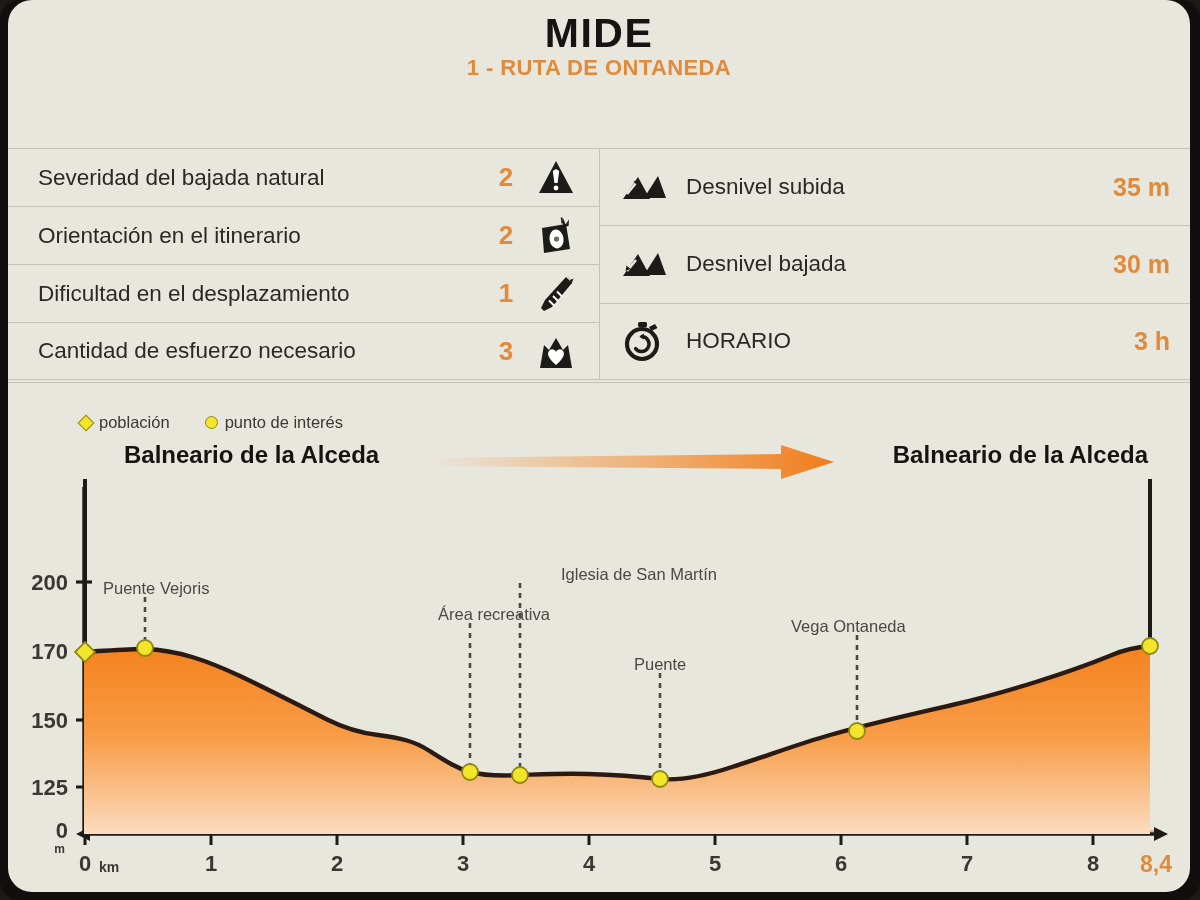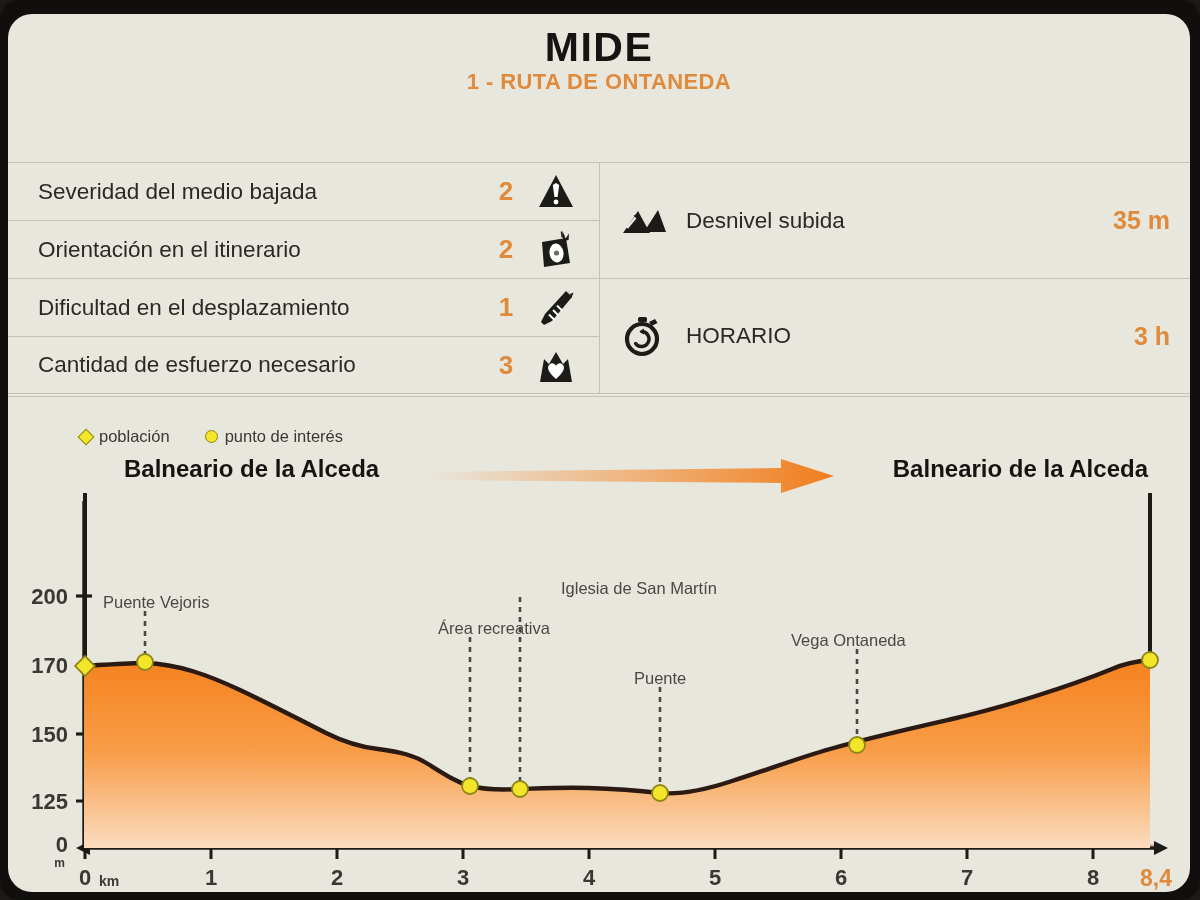--- a/index.html
+++ b/index.html
@@ -9,21 +9,21 @@
     background: #1c1a17;
     font-family: "Liberation Sans", sans-serif;
     overflow: hidden;
   }
 
   
   #frame {
     position: absolute; inset: 0;
     background: #100f0d;
     border-radius: 19px;
-    padding: 14px 10px 8px 8px;
+    padding: 0 10px 8px 8px;
   }
   #panel {
     position: relative;
     width: 100%; height: 100%;
     background: #e8e7de;
     border-radius: 24px 24px 24px 24px;
     overflow: hidden;
   }
 
   
@@ -129,21 +129,21 @@
     <div id="header">
       <div id="mide-title">MIDE</div>
       <div id="route-title">1 - RUTA DE ONTANEDA</div>
     </div>
 
     <div id="table">
 
       <div class="tcol left">
 
         <div class="trow">
-          <div class="crit-label">Severidad del medio bajada</div>
+          <div class="crit-label">Severidad del bajada natural</div>
           <div class="crit-score">2</div>
           <div class="crit-icon">
             <svg width="40" height="40" viewBox="0 0 40 40">
               <path d="M20 3 L37 35 L3 35 Z" fill="#1d1b18"></path>
               <path d="M20 11 L23.2 13 L21.6 25 L18.4 25 L16.8 13 Z" fill="#fff"></path>
               <circle cx="20" cy="30" r="2.4" fill="#fff"></circle>
             </svg>
           </div>
         </div>
 
@@ -195,20 +195,32 @@
               <path d="M4 29 L19 7 L31 29 Z" fill="#1d1b18"></path>
               <path d="M25 28 L39 6 L47 28 Z" fill="#1d1b18"></path>
               <path d="M8 24 L17 13" stroke="#e8e7de" stroke-width="2.6"></path>
               <path d="M14.5 11.5 L19.5 10 L18.5 15.5 Z" fill="#1d1b18"></path>
             </svg>
           </div>
           <div class="stat-label">Desnivel subida</div>
           <div class="stat-value">35 m</div>
         </div>
 
+        <div class="trow">
+          <div class="stat-icon">
+            <svg width="48" height="34" viewBox="0 0 48 34">
+              <path d="M4 29 L19 7 L31 29 Z" fill="#1d1b18"></path>
+              <path d="M25 28 L39 6 L47 28 Z" fill="#1d1b18"></path>
+              <path d="M8 24 L17 13" stroke="#e8e7de" stroke-width="2.6"></path>
+              <path d="M11.5 22 L6.5 24 L7.5 18.5 Z" fill="#1d1b18"></path>
+            </svg>
+          </div>
+          <div class="stat-label">Desnivel bajada</div>
+          <div class="stat-value">30 m</div>
+        </div>
 
 
         <div class="trow">
           <div class="stat-icon">
             <svg width="44" height="42" viewBox="0 0 44 42">
               <rect x="17" y="2" width="9" height="5" rx="1.5" fill="#1d1b18"></rect>
               <path d="M28 7 L34 4 L36.5 8 L30.5 11 Z" fill="#1d1b18"></path>
               <circle cx="21" cy="24" r="15" fill="none" stroke="#1d1b18" stroke-width="4.2"></circle>
               <path d="M21 16.5 A7.5 7.5 0 1 1 14.6 28.6" fill="none" stroke="#1d1b18" stroke-width="3.4" stroke-linecap="round"></path>
               <path d="M22.8 13.6 L18.4 16.8 L23 19.4 Z" fill="#1d1b18"></path>

